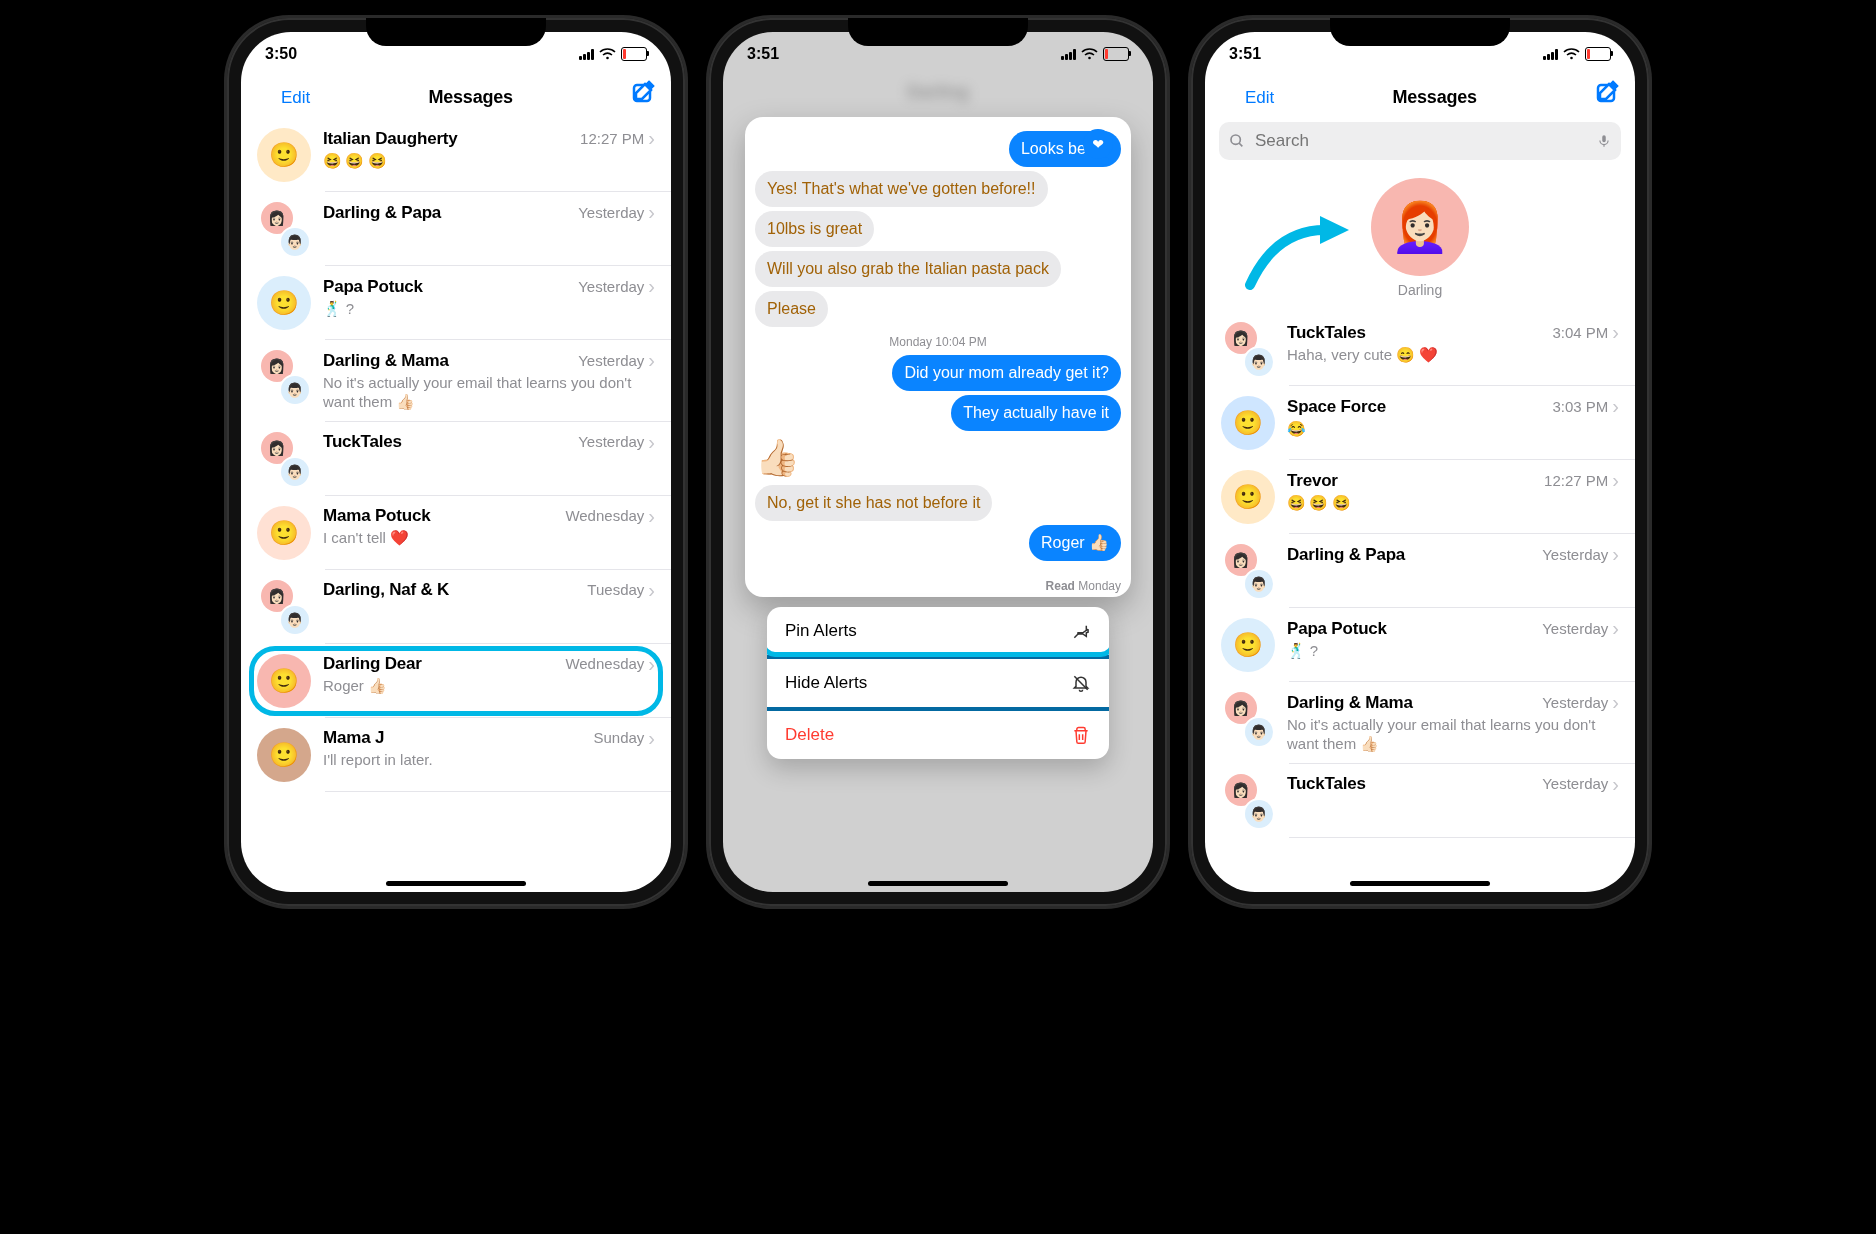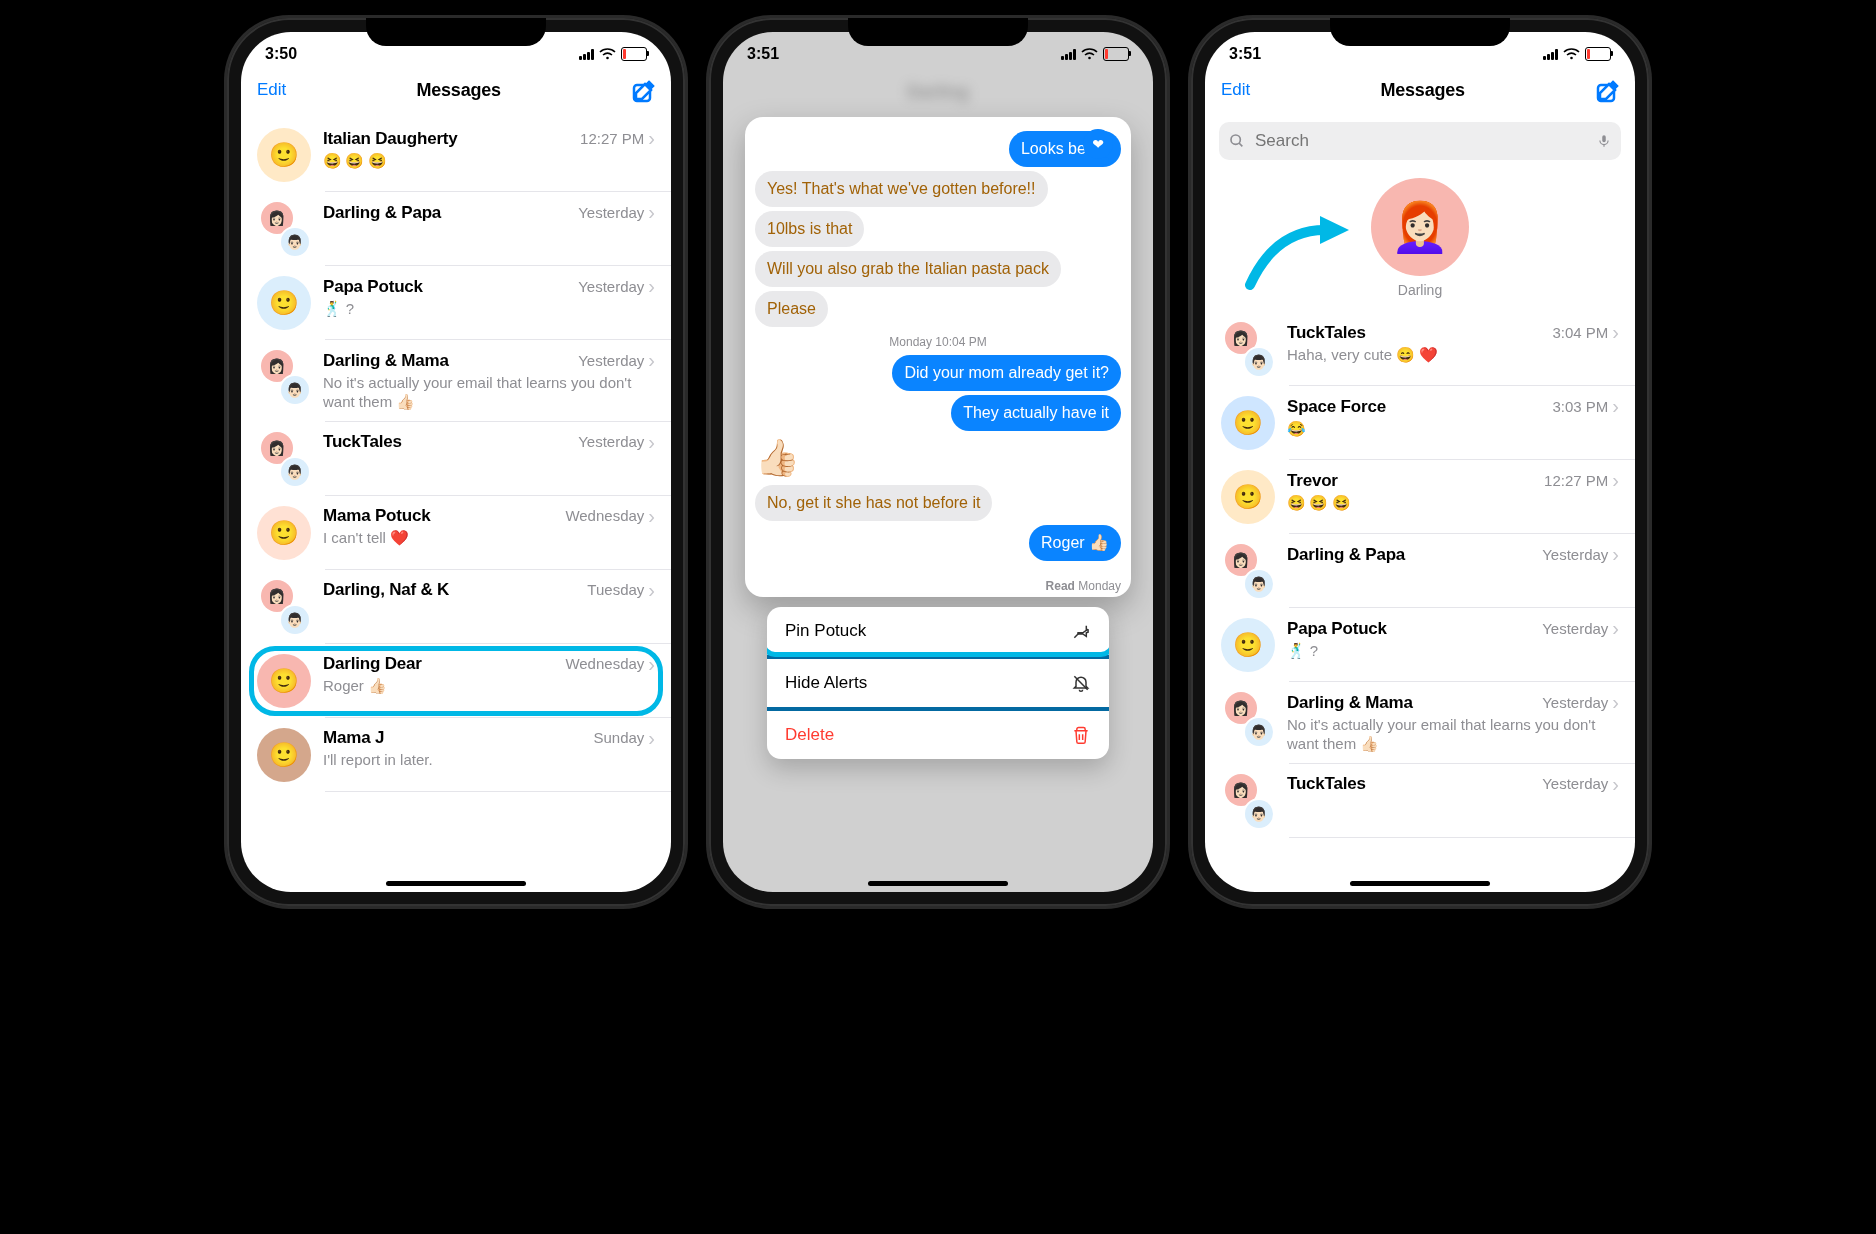--- a/index.html
+++ b/index.html
@@ -12,21 +12,21 @@
   .status-right{display:flex;align-items:center;gap:5px;}
   .sig{display:flex;align-items:flex-end;gap:1px;height:11px;}
   .sig span{width:3px;background:#000;border-radius:1px;}
   .sig span:nth-child(1){height:4px;}
   .sig span:nth-child(2){height:6px;}
   .sig span:nth-child(3){height:8px;}
   .sig span:nth-child(4){height:11px;}
   .battery{width:24px;height:12px;border:1px solid #000;border-radius:3px;position:relative;}
   .battery::after{content:"";position:absolute;right:-3px;top:3px;width:2px;height:5px;background:#000;border-radius:0 1px 1px 0;}
   .battery .fill{position:absolute;left:1px;top:1px;bottom:1px;width:3px;background:#ff3b30;border-radius:1px;}
-  .nav-bar{display:flex;justify-content:space-between;align-items:flex-start;padding:4px 16px 10px;}
+  .nav-bar{display:flex;justify-content:space-between;align-items:flex-end;padding:4px 16px 10px;margin-left:24px;}
   .nav-title{font-size:18px;font-weight:700;letter-spacing:-0.2px;}
   .nav-left{color:#007aff;font-size:17px;}
   .compose{color:#007aff;}
   .compose svg{width:24px;height:24px;stroke:#007aff;stroke-width:2.5;fill:none;}
   .list{overflow:hidden;}
   .row{display:flex;align-items:flex-start;gap:12px;padding:10px 16px 10px 16px;position:relative;}
   .row::after{content:"";position:absolute;left:84px;right:0;bottom:0;height:1px;background:#e5e5ea;}
   .avatar{width:54px;height:54px;border-radius:50%;flex-shrink:0;display:flex;align-items:center;justify-content:center;font-size:24px;background:#eee;position:relative;overflow:hidden;}
   .avatar.group{background:transparent;overflow:visible;}
   .mini-avatar{position:absolute;border-radius:50%;background:#ddd;box-shadow:0 0 0 2px #fff;display:flex;align-items:center;justify-content:center;font-size:14px;}
@@ -251,21 +251,21 @@
 
     <div class="preview-card">
       <div class="bubble-row right" style="position:relative;">
         <div class="bubble blue">Looks better</div>
         <div class="tapback">❤</div>
       </div>
       <div class="bubble-row">
             <div class="bubble gray">Yes! That's what we've gotten before!!</div>
           </div>
       <div class="bubble-row">
-            <div class="bubble gray">10lbs is that</div>
+            <div class="bubble gray">10lbs is great</div>
           </div>
       <div class="bubble-row">
             <div class="bubble gray">Will you also grab the Italian pasta pack</div>
           </div>
       <div class="bubble-row">
             <div class="bubble gray">Please</div>
           </div>
       <div class="ts">Monday 10:04 PM</div>
       <div class="bubble-row right">
             <div class="bubble blue">Did your mom already get it?</div>
@@ -279,21 +279,21 @@
           </div>
       <div class="bubble-row right">
             <div class="bubble blue">Roger 👍🏻</div>
           </div>
       <div class="read"><b>Read</b> <span>Monday</span></div>
     </div>
 
     <div class="ctx-wrap">
       <div class="ctx-menu">
         <div class="ctx-item">
-          <span>Pin Potuck</span>
+          <span>Pin Alerts</span>
           <svg width="20" height="20" viewBox="0 0 24 24" fill="none" stroke="#333" stroke-width="1.8">
                 <path d="M12 3l3 3 2-1 2 2-1 2 3 3-5 1-4 4-1-1 4-4 1-5-3-3z" transform="rotate(45 12 12)"></path>
                 <line x1="9" y1="15" x2="4" y2="20"></line>
               </svg>
           <div class="highlight-ring" style="border-radius:14px;left:-6px;right:-6px;top:-6px;bottom:-2px;"></div>
         </div>
         <div class="ctx-item">
           <span>Hide Alerts</span>
           <svg width="20" height="20" viewBox="0 0 24 24" fill="none" stroke="#333" stroke-width="1.8">
                 <path d="M6 16V11a6 6 0 1112 0v5l2 2H4z"></path>

